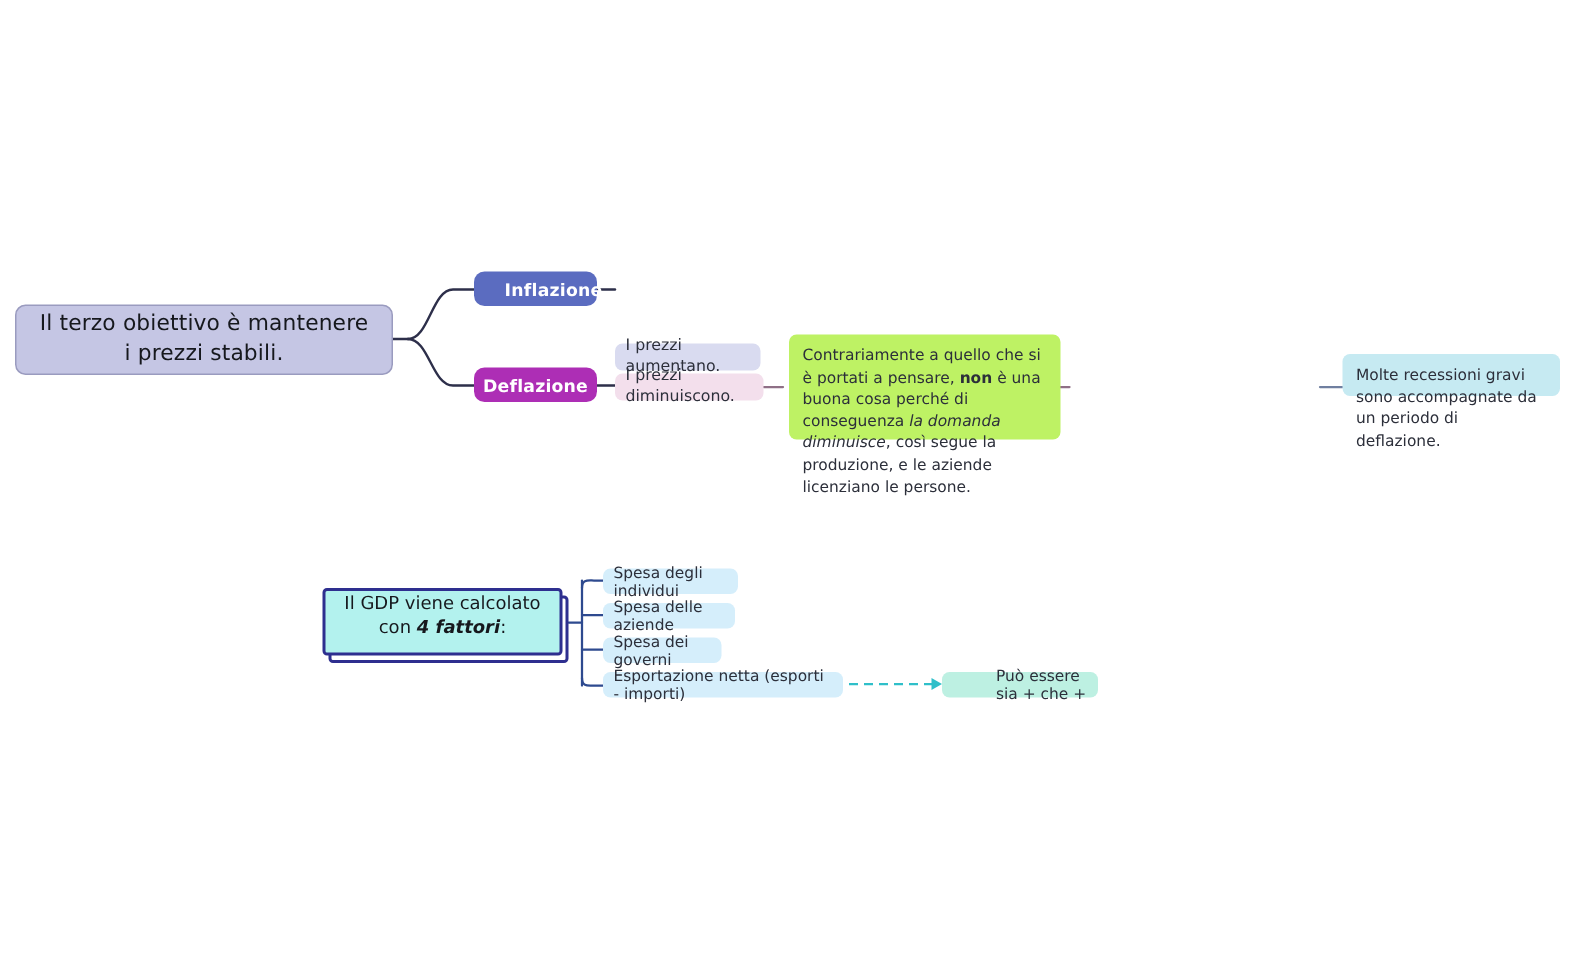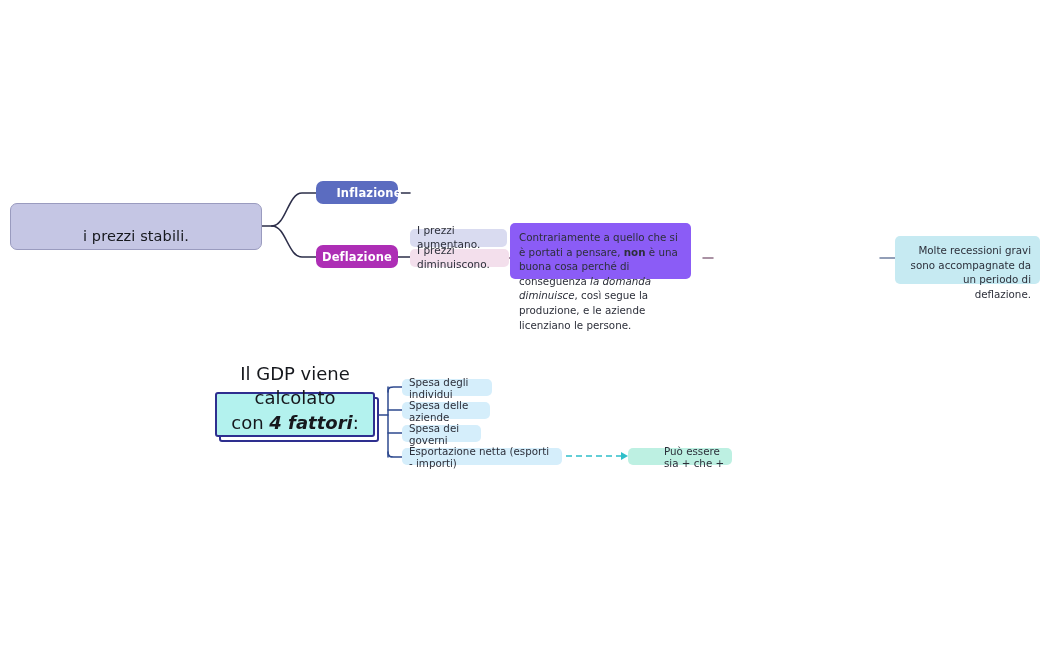--- a/index.html
+++ b/index.html
@@ -108,40 +108,39 @@
   
   .para {
     border-radius: 5px;
     padding: 7px 9px;
     font-size: 10.3px;
     line-height: 1.42;
     color: #2c2f3a;
     box-sizing: border-box;
   }
   .para-pink {
-    left: 510px;
+    left: 526px;
     top: 223px;
     width: 181px;
-    height: 56px;
-    background: #8b5cf6;
+    height: 70px;
+    background: #bef264;
   }
   .para-lavender {
     left: 713px;
     top: 229px;
     width: 167px;
     height: 58px;
     background: #dcdcef;
   }
   .para-cyan {
     left: 895px;
     top: 236px;
     width: 145px;
-    height: 48px;
+    height: 28px;
     background: #c6eaf2;
-    text-align: right;
   }
   .para b { font-weight: bold; }
   .para i { font-style: italic; }
 
   
   .gdp-shadow {
     left: 219px;
     top: 397px;
     width: 160px;
     height: 45px;
@@ -151,25 +150,25 @@
   }
   .gdp-box {
     left: 215px;
     top: 392px;
     width: 160px;
     height: 45px;
     background: #b3f2ee;
     border: 2px solid #2e2f8f;
     border-radius: 3px;
     display: flex;
-    align-items: flex-end;
+    align-items: flex-start;
     justify-content: center;
     text-align: center;
     color: #16181d;
-    font-size: 18px;
+    font-size: 12px;
     line-height: 1.35;
   }
   .gdp-box b { font-weight: bold; font-style: italic; }
 
   
   .chip-blue {
     background: #d5eefb;
     border-radius: 5px;
     display: flex;
     align-items: center;
@@ -237,21 +236,21 @@
     </g>
 
     <g>
       <path d="M566,456 L622,456" fill="none" stroke="#2fbfc9" stroke-width="1.5" stroke-dasharray="6,4"></path>
       <path d="M621,452 L628,456 L621,460 Z" fill="#2fbfc9" stroke="none"></path>
     </g>
   </svg>
 
   <div class="node root-node">
     <div>
-      <br>
+      <span>Il terzo obiettivo è mantenere</span><br>
       <span>i prezzi stabili.</span>
     </div>
   </div>
 
   <div class="node pill pill-inflazione">Inflazione</div>
 
   <div class="node pill pill-deflazione">Deflazione</div>
 
   <div class="node chip chip-aumentano">I prezzi aumentano.</div>
 

